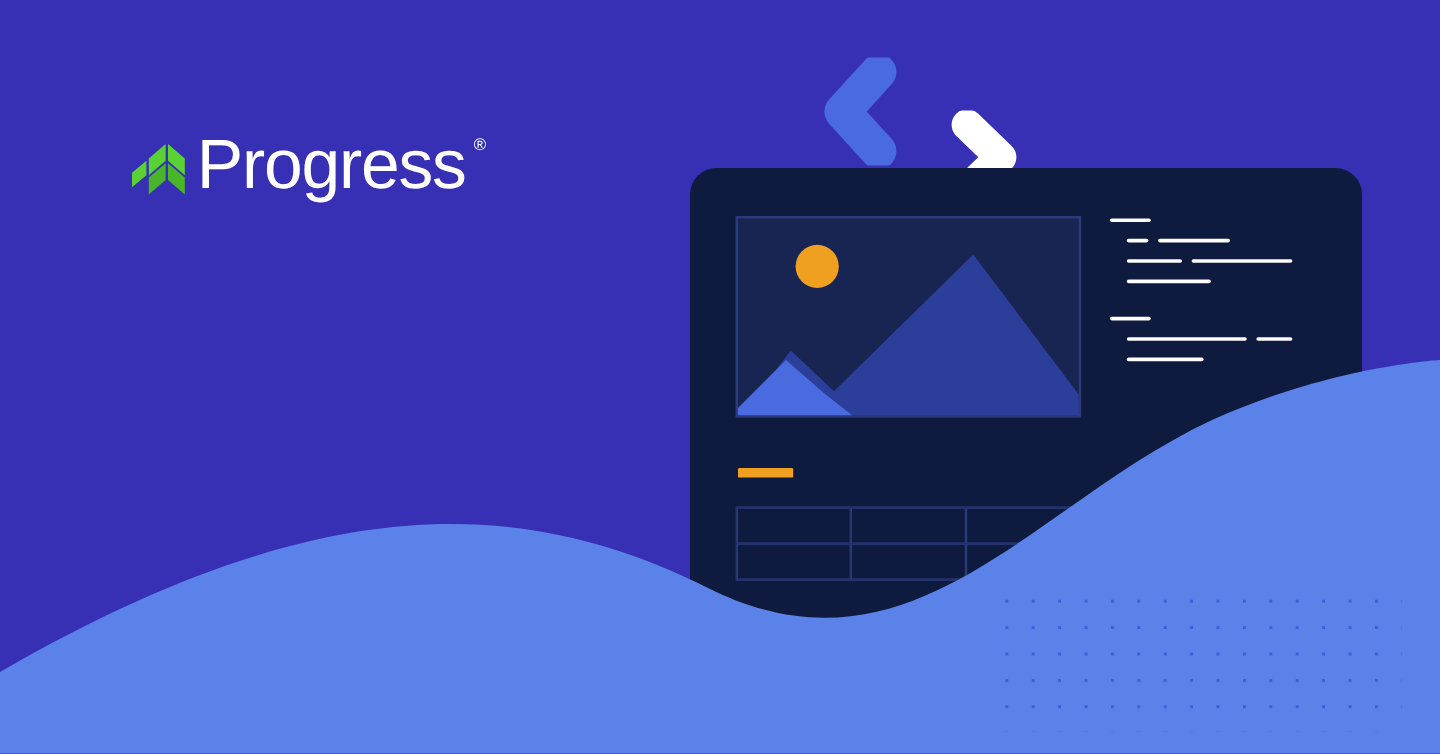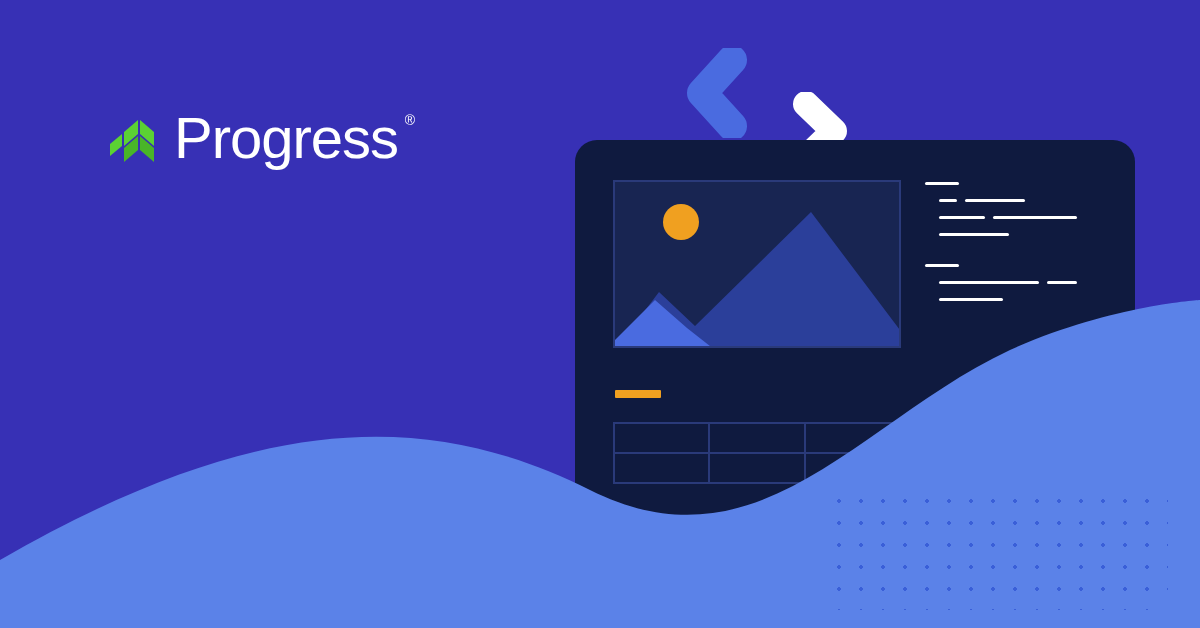--- a/index.html
+++ b/index.html
@@ -12,21 +12,21 @@
     font-family: -apple-system, BlinkMacSystemFont, "Segoe UI", Arial, sans-serif;
   }
 
   
   .brand {
     position: absolute;
     top: 104px;
     left: 104px;
     display: flex;
     align-items: center;
-    gap: 14px;
+    gap: 4px;
   }
   .brand-mark {
     width: 56px;
     height: 56px;
     position: relative;
   }
   .brand-name {
     color: #ffffff;
     font-size: 58px;
     font-weight: 500;

